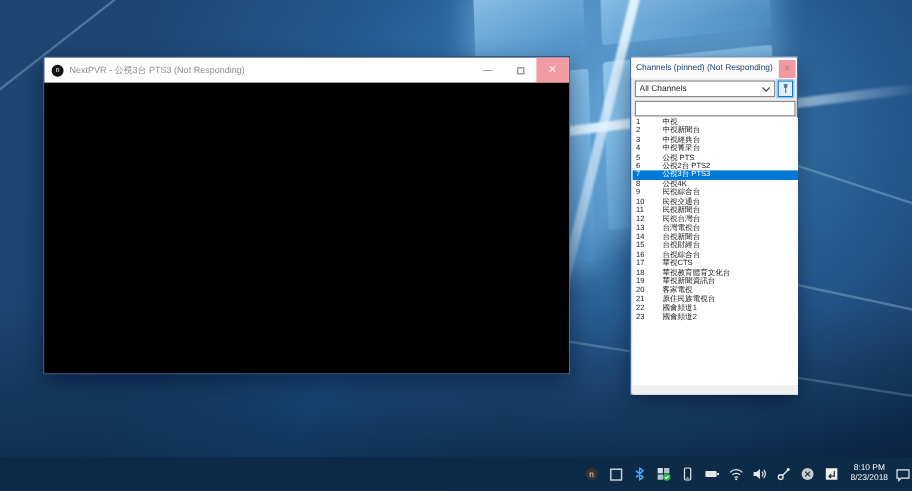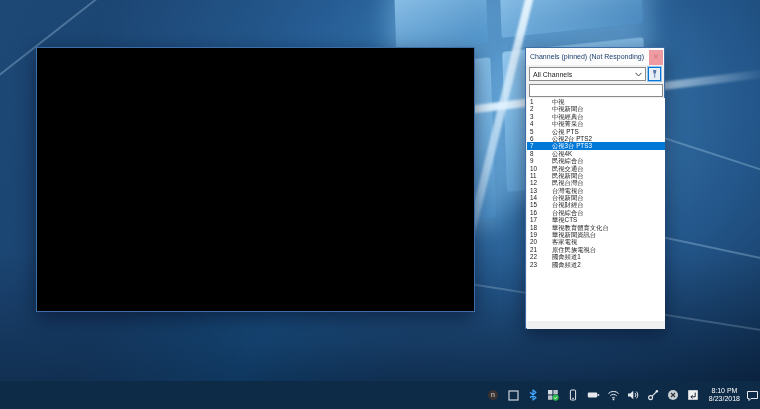--- a/index.html
+++ b/index.html
@@ -96,20 +96,29 @@
   <div class="beam beam-h"></div>
   <div class="beam beam-v"></div>
   <div class="streak s1"></div>
   <div class="streak s2"></div>
   <div class="streak s3"></div>
   <div class="streak s4"></div>
   <div class="desktop-shade"></div>
 </div>
 
 <div class="win npvr">
+  <div class="npvr-titlebar">
+    <div class="npvr-icon">n</div>
+    <div class="npvr-title">NextPVR - 公視3台 PTS3 (Not Responding)</div>
+    <div class="winbtn">—</div>
+    <div class="winbtn">
+      <span class="btn-max-glyph"></span>
+    </div>
+    <div class="winbtn btn-close">✕</div>
+  </div>
   <div class="npvr-content"></div>
 </div>
 
 <div class="win chwin">
   <div class="ch-titlebar">
     <div class="ch-title">Channels (pinned) (Not Responding)</div>
     <div class="ch-close">✕</div>
   </div>
   <div class="ch-toolbar">
     <div class="ch-select">

